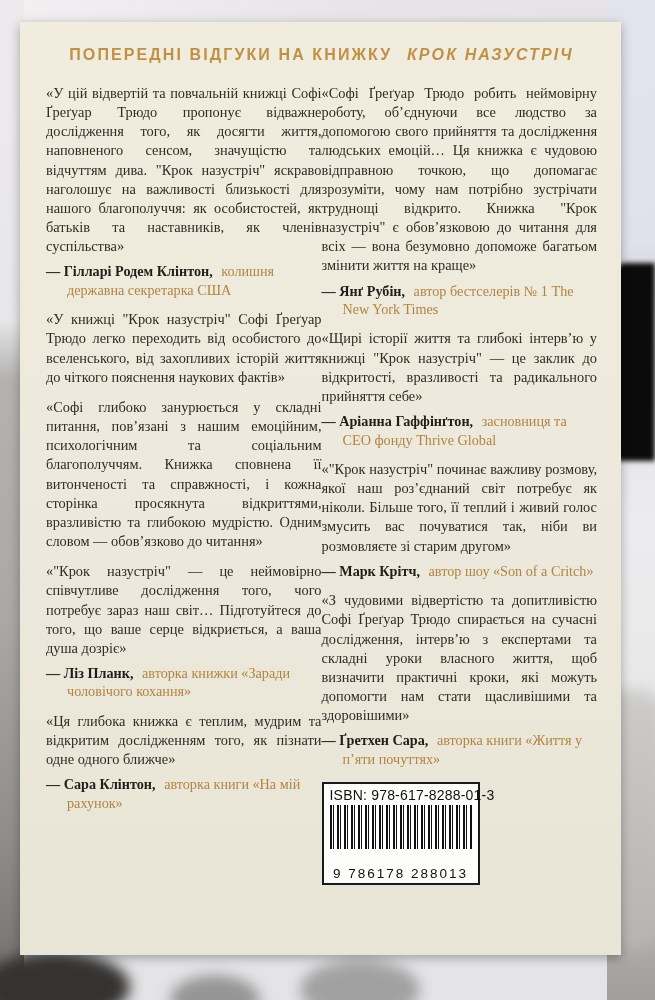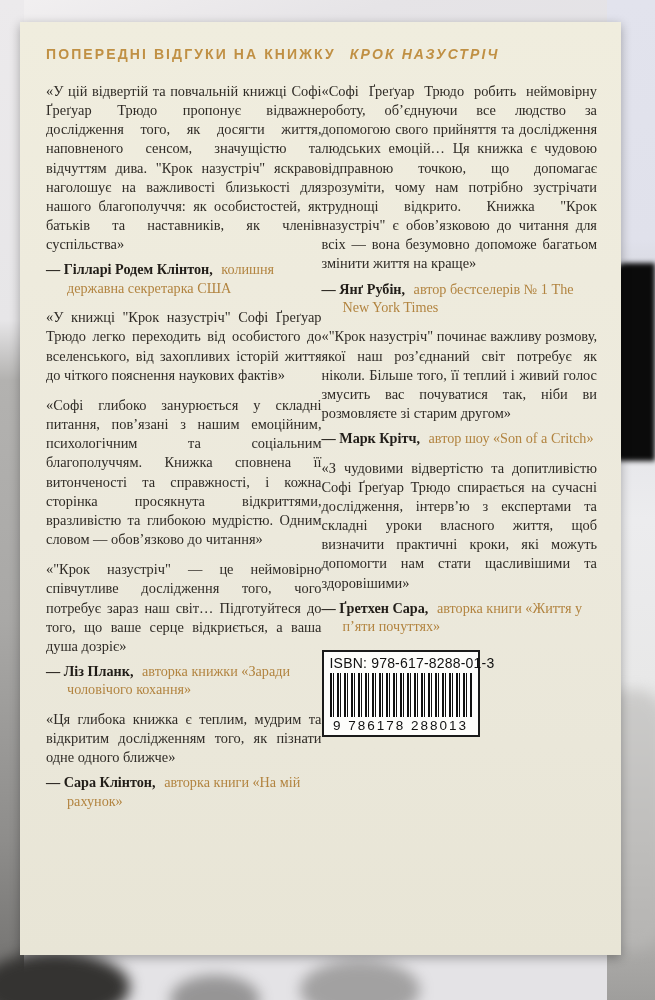--- a/index.html
+++ b/index.html
@@ -23,22 +23,22 @@
   .blob.b2{left:300px;top:960px;width:120px;height:60px;background:#6d6c6a;opacity:.55;}
   .blob.b3{left:170px;top:975px;width:90px;height:50px;background:#4a4947;opacity:.5;}
   .blob.b4{right:-10px;top:690px;width:70px;height:260px;background:#bcbbb9;opacity:.6;border-radius:30px;}
 
   
   .cover{position:absolute;left:20px;top:22px;width:601px;height:933px;box-sizing:border-box;
          background:linear-gradient(180deg,#f0edde 0%,#ece9dc 55%,#e8e5d6 100%);
          box-shadow:0 3px 10px rgba(0,0,0,.3);
          padding:22px 24px 14px 26px;}
 
-  .cover-header{text-align:left;font-family:"Liberation Sans",sans-serif;
-         font-size:14px;font-weight:700;letter-spacing:2.1px;color:#c09044;
+  .cover-header{text-align:center;font-family:"Liberation Sans",sans-serif;
+         font-size:16px;font-weight:700;letter-spacing:2.1px;color:#c09044;
          margin:2px 0 20px 0;white-space:nowrap;}
   .cover-header .it{font-style:italic;margin-left:8px;}
 
   .columns{display:flex;}
   .col{flex:1;min-width:0;}
 
   .review{margin-bottom:11px;}
   .quote{margin:0;font-size:14.4px;line-height:1.33;color:#2f2b26;
          text-align:justify;text-justify:inter-word;}
   .attr{margin:6px 0 0 0;font-size:14.2px;line-height:1.3;
@@ -49,21 +49,21 @@
   
   .barcode{margin-top:14px;width:158px;box-sizing:border-box;background:#fdfdfb;
            border:2px solid #1a1a1a;padding:3px 6px 2px 6px;}
   .barcode .isbn{font-family:"Liberation Sans",sans-serif;font-size:14px;color:#111;
            text-align:center;white-space:nowrap;letter-spacing:.2px;}
   .barcode .bars{height:44px;margin-top:2px;
            background:repeating-linear-gradient(90deg,
              #111 0 2px,#fff 2px 3px,#111 3px 4px,#fff 4px 7px,
              #111 7px 9px,#fff 9px 10px,#111 10px 11px,#fff 11px 14px);}
   .barcode .digits{font-family:"Liberation Sans",sans-serif;font-size:13.5px;color:#111;
-           text-align:center;letter-spacing:2px;white-space:nowrap;margin-top:1px;}
+           text-align:center;letter-spacing:2px;white-space:nowrap;margin-top:17px;}
 </style>
 </head>
 <body>
 
 <div class="photo">
 
   <div class="bg-top"></div>
   <div class="bg-left"></div>
   <div class="bg-right"></div>
   <div class="bg-right-black"></div>
@@ -121,20 +121,27 @@
       <div class="col">
 
         <div class="review">
           <p class="quote">«Софі Ґреґуар Трюдо робить неймовірну роботу, об’єднуючи все людство за допомогою свого прийняття та дослідження людських емоцій… Ця книжка є чудовою відправною точкою, що допомагає зрозуміти, чому нам потрібно зустрічати труднощі відкрито. Книжка "Крок назустріч" є обов’язковою до читання для всіх — вона безумовно допоможе багатьом змінити життя на краще»</p>
           <p class="attr">
             <span class="author">— Янґ Рубін,</span>
             <span class="cred">автор бестселерів № 1 The New York Times</span>
           </p>
         </div>
 
+        <div class="review">
+          <p class="quote">«Щирі історії життя та глибокі інтерв’ю у книжці "Крок назустріч" — це заклик до відкритості, вразливості та радикального прийняття себе»</p>
+          <p class="attr">
+            <span class="author">— Аріанна Гаффінґтон,</span>
+            <span class="cred">засновниця та СЕО фонду Thrive Global</span>
+          </p>
+        </div>
 
         <div class="review">
           <p class="quote">«"Крок назустріч" починає важливу розмову, якої наш роз’єднаний світ потребує як ніколи. Більше того, її теплий і живий голос змусить вас почуватися так, ніби ви розмовляєте зі старим другом»</p>
           <p class="attr">
             <span class="author">— Марк Крітч,</span>
             <span class="cred">автор шоу «Son of a Critch»</span>
           </p>
         </div>
 
         <div class="review">

